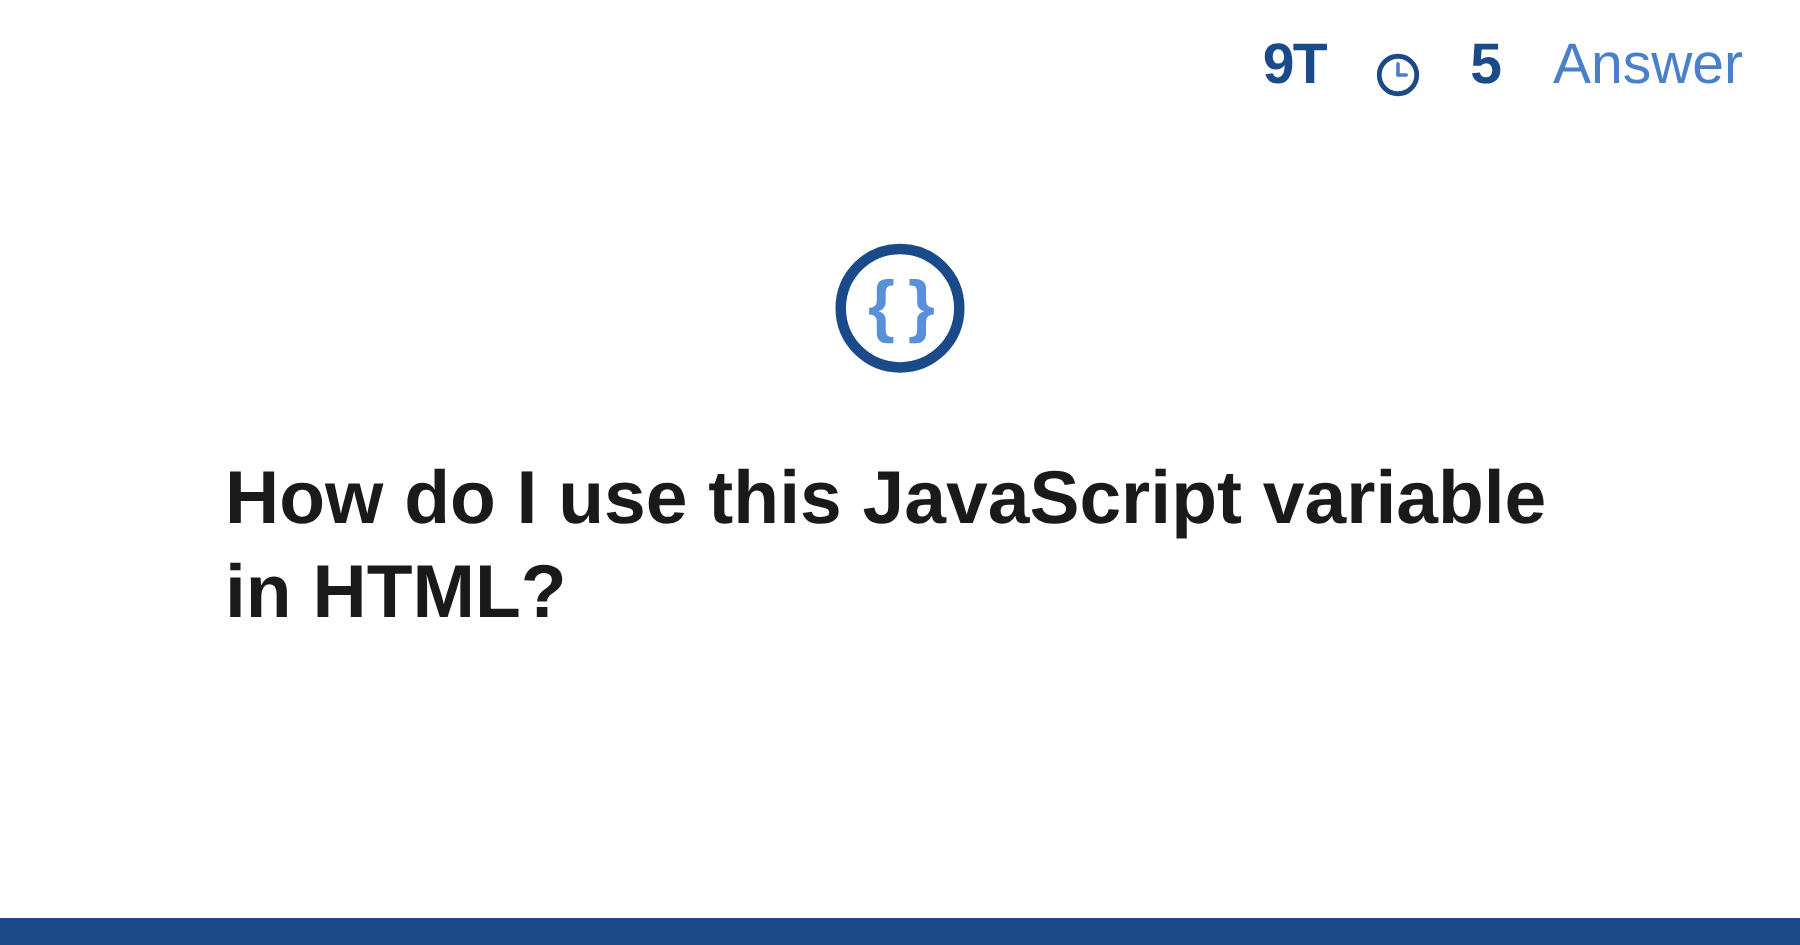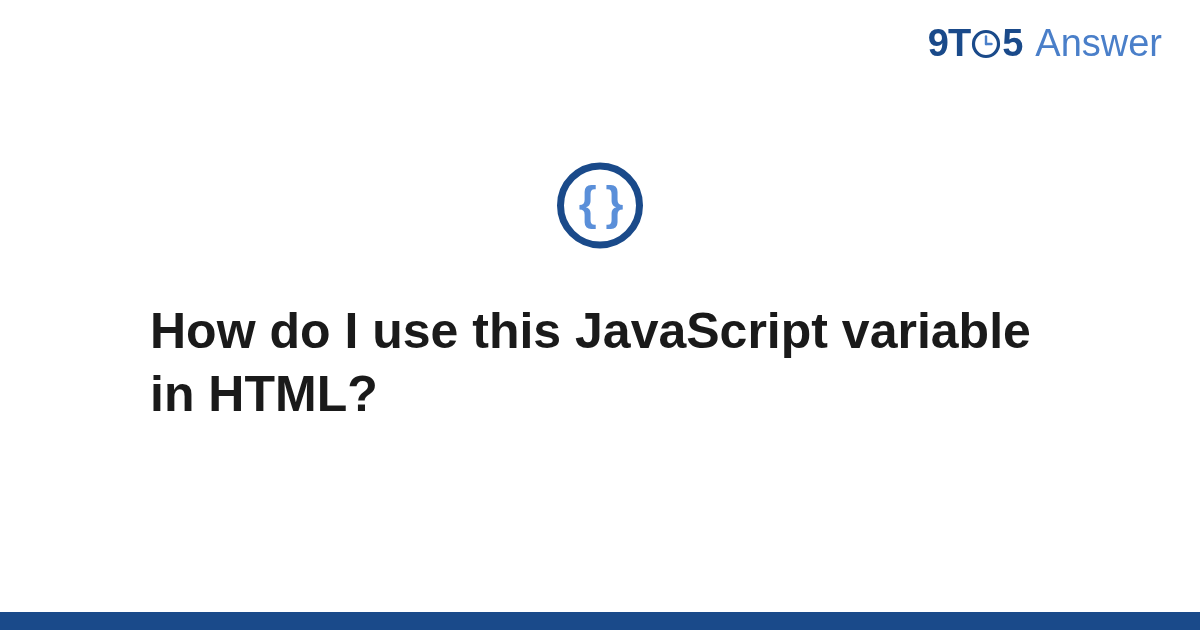--- a/index.html
+++ b/index.html
@@ -13,21 +13,22 @@
       font-family: Arial, Helvetica, sans-serif;
       background: #ffffff;
       position: relative;
       overflow: hidden;
     }
     .header {
       position: absolute;
       top: 22px;
       right: 38px;
       display: flex;
-      align-items: center;
+      align-items: flex-end;
+      gap: 32px;
     }
     .logo-9t {
       font-size: 38px;
       font-weight: 700;
       color: #1a4a8a;
       letter-spacing: -1px;
     }
     .logo-o-wrap {
       display: inline-flex;
       align-items: center;
@@ -35,21 +36,21 @@
     }
     .logo-5 {
       font-size: 38px;
       font-weight: 700;
       color: #1a4a8a;
     }
     .logo-answer {
       font-size: 38px;
       font-weight: 400;
       color: #4a7fc9;
-      margin-left: 12px;
+      margin-left: 2px;
     }
     .content {
       position: absolute;
       top: 50%;
       left: 50%;
       transform: translate(-50%, -58%);
       width: 100%;
       display: flex;
       flex-direction: column;
       align-items: center;

